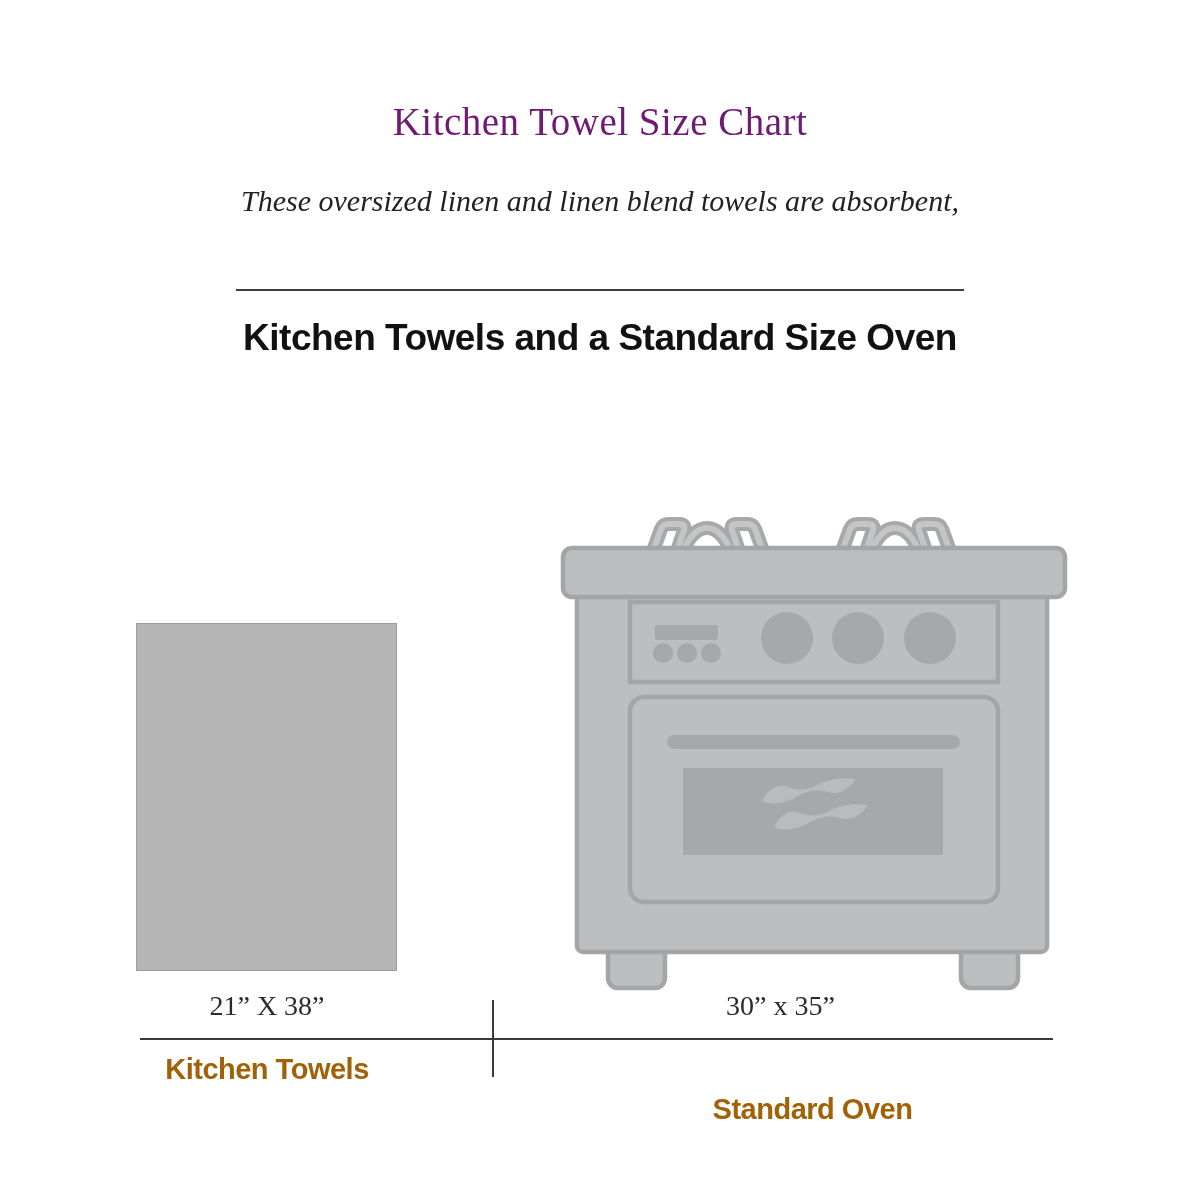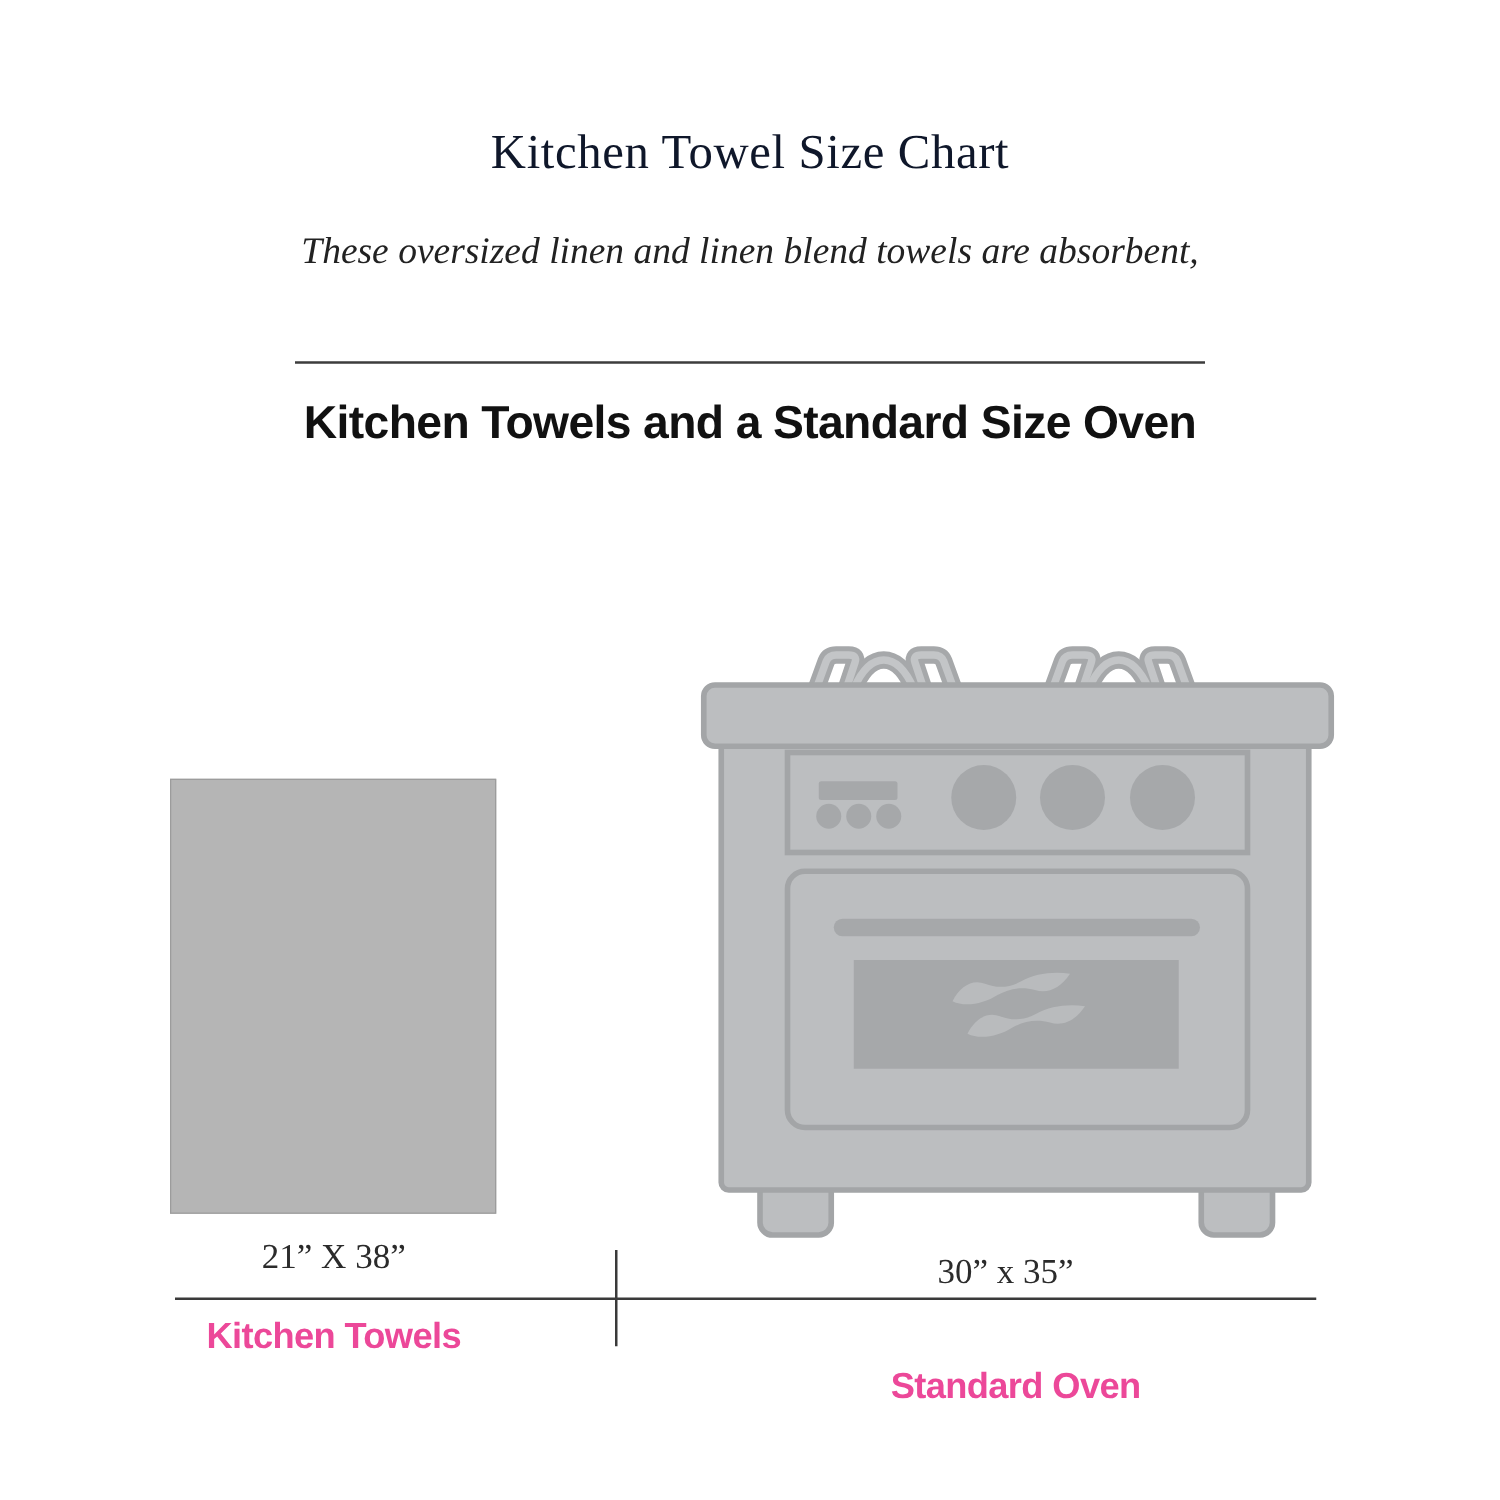--- a/index.html
+++ b/index.html
@@ -4,21 +4,21 @@
 <style>
   html,body{margin:0;padding:0;background:#ffffff;}
   .canvas{
     position:relative;width:1200px;height:1200px;margin:0 auto;
     background:#ffffff;overflow:hidden;
     font-family:"Liberation Serif", serif;color:#2b2b2b;
   }
   .page-title{
     position:absolute;top:100px;left:0;width:100%;margin:0;
     text-align:center;font-weight:400;font-size:39px;line-height:44px;
-    letter-spacing:0.5px;color:#0f172a;
+    letter-spacing:0.5px;color:#701a75;
     font-family:"Liberation Serif", serif;
   }
   .description{
     position:absolute;top:180px;left:0;width:100%;margin:0;
     text-align:center;font-style:italic;font-weight:400;
     font-size:30px;line-height:41px;color:#222222;
     font-family:"Liberation Serif", serif;
   }
   .divider{
     position:absolute;top:289px;left:236px;width:728px;height:2px;
@@ -42,27 +42,27 @@
     stroke-linecap:round;stroke-linejoin:round;}
   .oven .tubes-inner{stroke:#c3c5c7;stroke-width:6;fill:none;
     stroke-linecap:round;stroke-linejoin:round;}
   .oven .wave{fill:#b9bbbd;}
   .size-label{
     position:absolute;top:991px;margin:0;text-align:center;
     font-size:28px;line-height:30px;color:#2b2b2b;
     font-family:"Liberation Serif", serif;
   }
   .size-label.left{left:140px;width:254px;}
-  .size-label.right{left:552px;width:505px;margin-top:12px;}
+  .size-label.right{left:528px;width:505px;}
   .vline{position:absolute;left:492px;top:1000px;width:2px;height:77px;background:#3a3a3a;}
   .hline{position:absolute;left:140px;top:1038px;width:913px;height:2px;background:#3a3a3a;}
   .item-name{
     position:absolute;top:1052px;margin:0;text-align:center;
     font-weight:700;font-size:29px;line-height:34px;letter-spacing:-0.5px;
-    color:#ec4899;font-family:"Liberation Sans", sans-serif;
+    color:#a16207;font-family:"Liberation Sans", sans-serif;
   }
   .item-name.left{left:140px;width:254px;}
   .item-name.right{left:560px;width:505px;margin-top:40px;}
 </style>
 </head>
 <body>
 
 <div class="canvas">
 
   <h1 class="page-title">Kitchen Towel Size Chart</h1>

